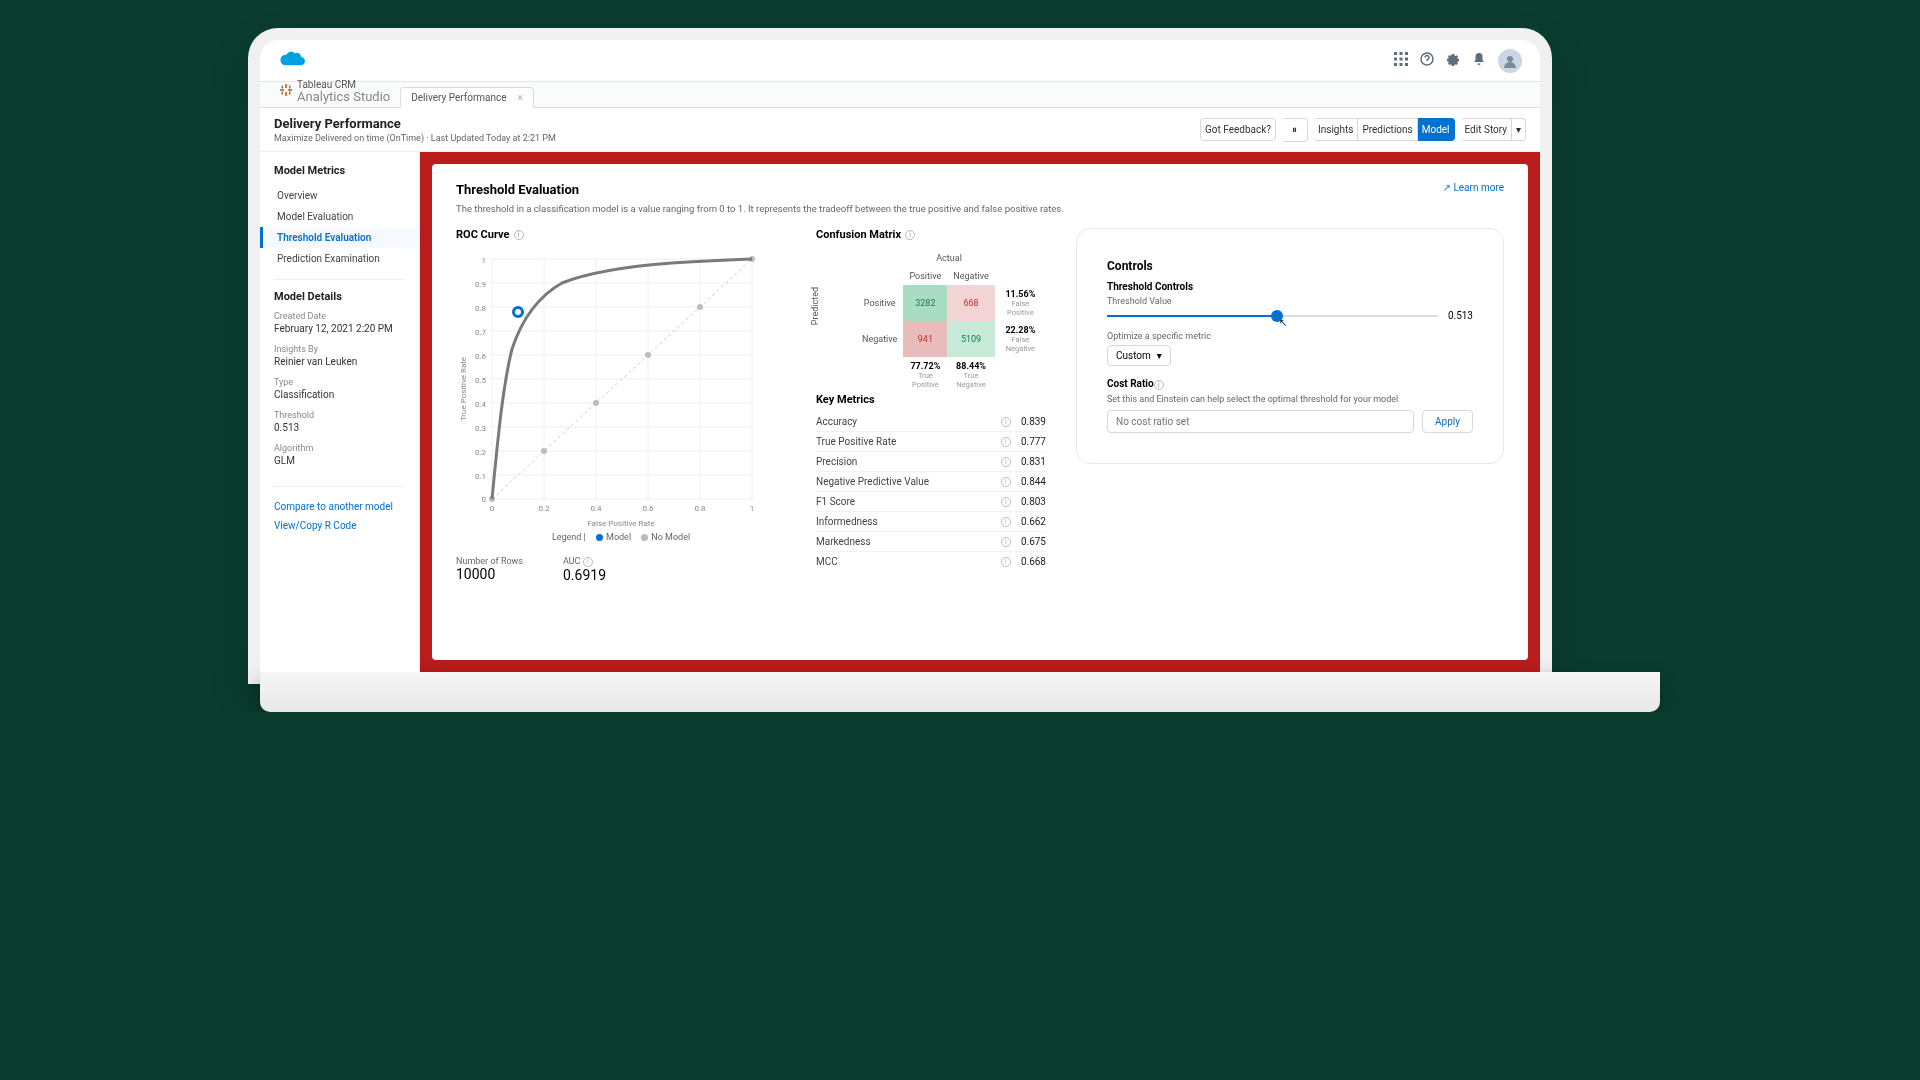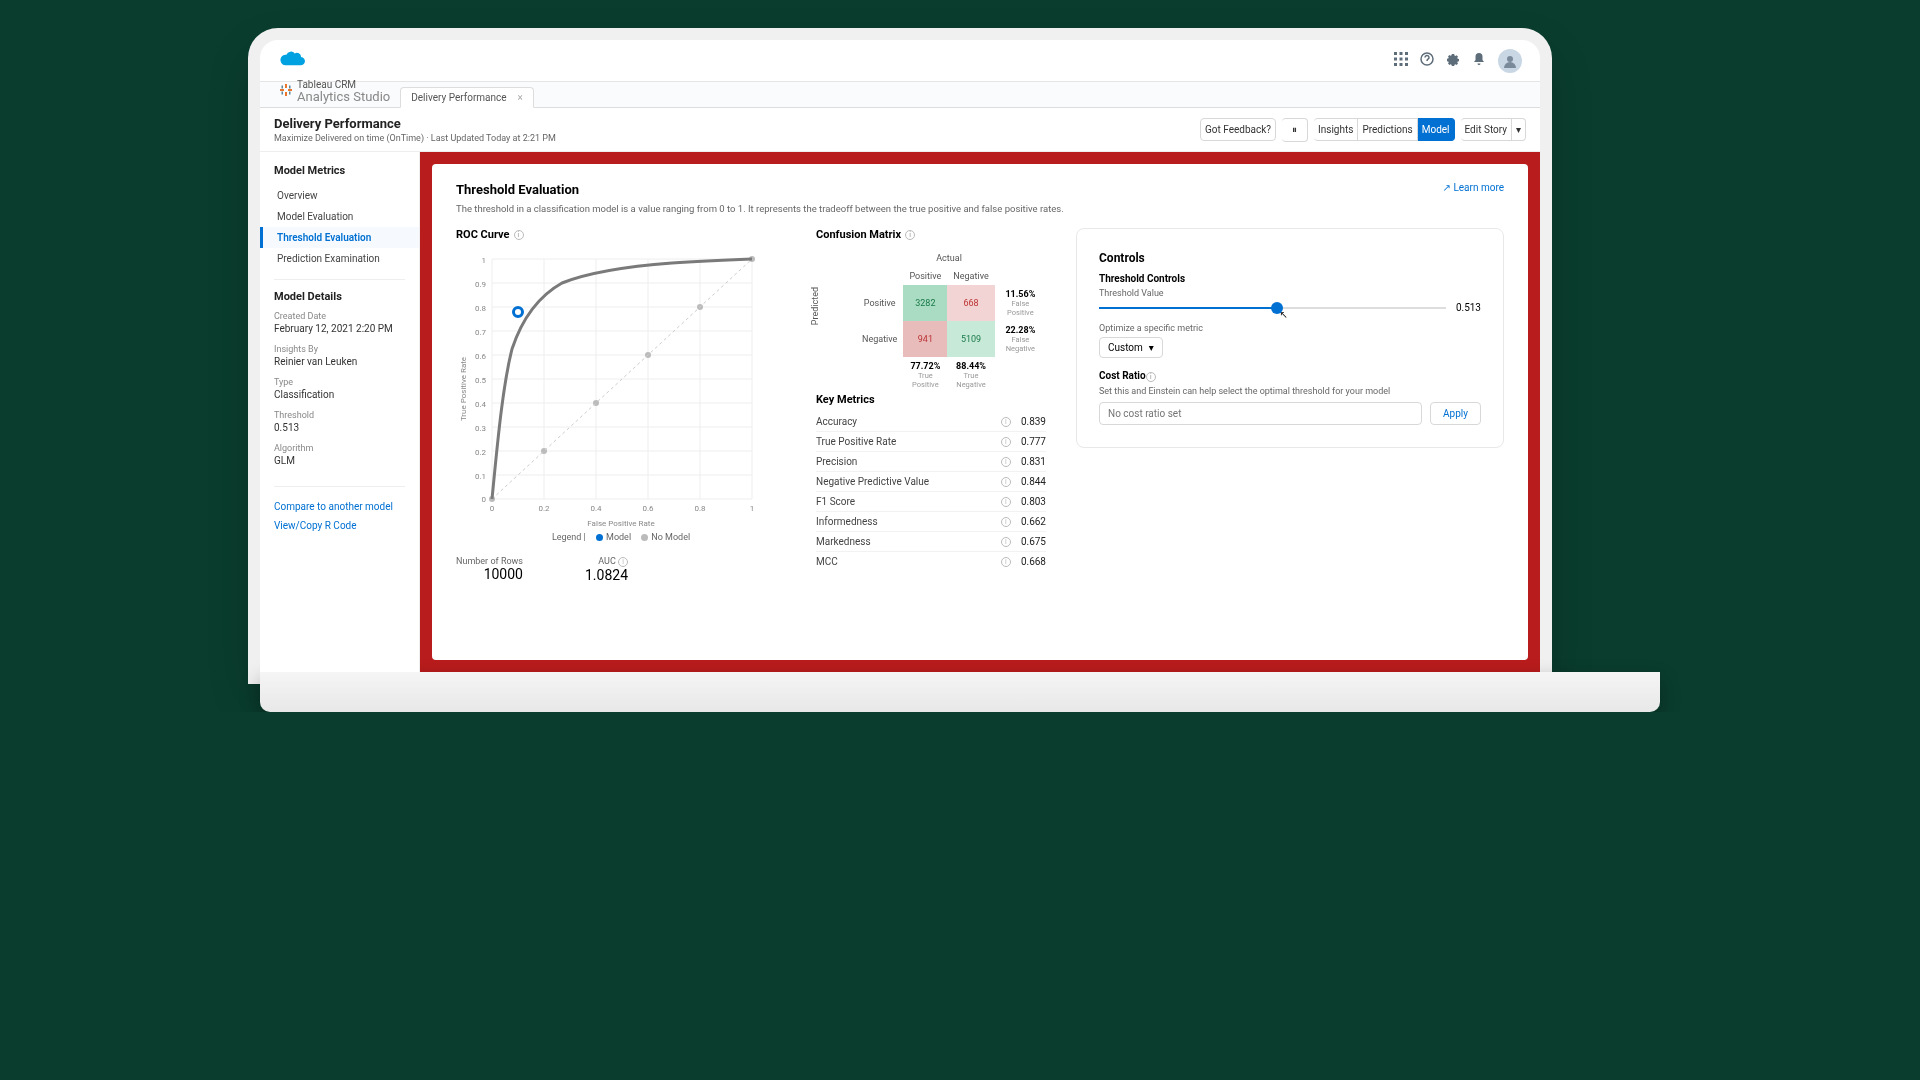--- a/index.html
+++ b/index.html
@@ -41,40 +41,40 @@
 .learn { float:right; font-size:10px; color:#0070d2; cursor:pointer;}
 .cols { display:flex; gap:30px;}
 .col1 { width:330px;}
 .col2 { width:230px;}
 .col3 { flex:1;}
 .sect-title { font-size:11px; font-weight:700; margin-bottom:8px; display:flex; align-items:center; gap:4px;}
 .info-ic { width:10px; height:10px; border:1px solid #bbb; border-radius:50%; font-size:7px; display:inline-flex; align-items:center; justify-content:center; color:#bbb;}
 svg.chart { display:block;}
 .legend { font-size:9px; text-align:center; color:#666; margin-top:4px;}
 .legend .dot{ display:inline-block; width:7px; height:7px; border-radius:50%; margin:0 3px 0 8px; vertical-align:middle;}
-.stats { display:flex; gap:62px; margin-top:14px;text-align:right;}
+.stats { display:flex; gap:40px; margin-top:14px;}
 .stats .lbl{ font-size:9px; color:#666;}
 .stats .val{ font-size:14px; font-weight:400;}
 .cm { font-size:9px;}
 .cm table { border-collapse:collapse; margin-left:40px;}
 .cm th,.cm td { padding:4px 6px; text-align:center;}
 .cm .head { font-weight:400; color:#555;}
 .cm .cell { width:44px; height:22px;}
 .cm .g1{background:#c7e9d8;color:#1a7a4a;} .cm .g2{background:#a9dcc2;color:#1a7a4a;}
 .cm .r1{background:#f3d4d4;color:#b33;} .cm .r2{background:#e9bcbc;color:#b33;}
 .cm .side { writing-mode: vertical-rl; transform:rotate(180deg); position:absolute; left:-6px; top:38px; font-size:9px; color:#555;}
 .cm-wrap{position:relative;}
 .cm .pct { font-size:9px; font-weight:700;}
 .cm .pctlbl{ font-size:7.5px; color:#999;}
 .km { font-size:10px;}
 .km h4{ font-size:11px; font-weight:700; margin-bottom:6px;}
 .km .row{ display:flex; justify-content:space-between; padding:4px 0; border-bottom:1px solid #f2f2f2; align-items:center;}
 .km .row:last-child{border:none;}
 .km .k{color:#444;} .km .v{color:#222;}
-.controls { border:1px solid #e8e8e8; border-radius:8px; padding:22px; font-size:10px;}
+.controls { border:1px solid #e8e8e8; border-radius:14px; padding:30px; font-size:10px;}
 .controls h3{ font-size:12px; font-weight:700; margin-bottom:8px;}
 .controls h4{ font-size:10px; font-weight:700; margin-bottom:4px;}
 .controls .lbl{ font-size:9px; color:#666; margin-bottom:4px;}
 .slider-row{ display:flex; align-items:center; gap:10px; margin-bottom:10px;}
 .slider{ flex:1; height:2px; background:#ddd; position:relative;}
 .slider .fill{ position:absolute; left:0; top:0; height:2px; background:#0070d2; width:51.3%;}
 .slider .thumb{ position:absolute; left:51.3%; top:-5px; width:12px; height:12px; background:#0070d2; border-radius:50%; transform:translateX(-50%); cursor:pointer;}
 .cursor-ic{ position:absolute; left:52%; top:2px; font-size:10px;}
 .select{ display:inline-flex; align-items:center; gap:6px; border:1px solid #d8d8d8; border-radius:4px; padding:4px 8px; font-size:10px; cursor:pointer; background:#fff; margin-bottom:12px;}
 .costrow{ display:flex; gap:8px; margin-top:6px;}
@@ -265,21 +265,21 @@
             <span class="dot" style="background:#0070d2"></span><span>Model</span>
             <span class="dot" style="background:#bbb"></span><span>No Model</span>
           </div>
           <div class="stats">
             <div>
                   <div class="lbl">Number of Rows</div>
                   <div class="val">10000</div>
                 </div>
             <div>
                   <div class="lbl"><span>AUC</span> <span class="info-ic">i</span></div>
-                  <div class="val">1.0824</div>
+                  <div class="val">0.6919</div>
                 </div>
           </div>
         </div>
 
         <div class="col2">
           <div class="sect-title">
                 <span>Confusion Matrix</span>
                 <span class="info-ic">i</span>
               </div>
           <div class="cm cm-wrap">

